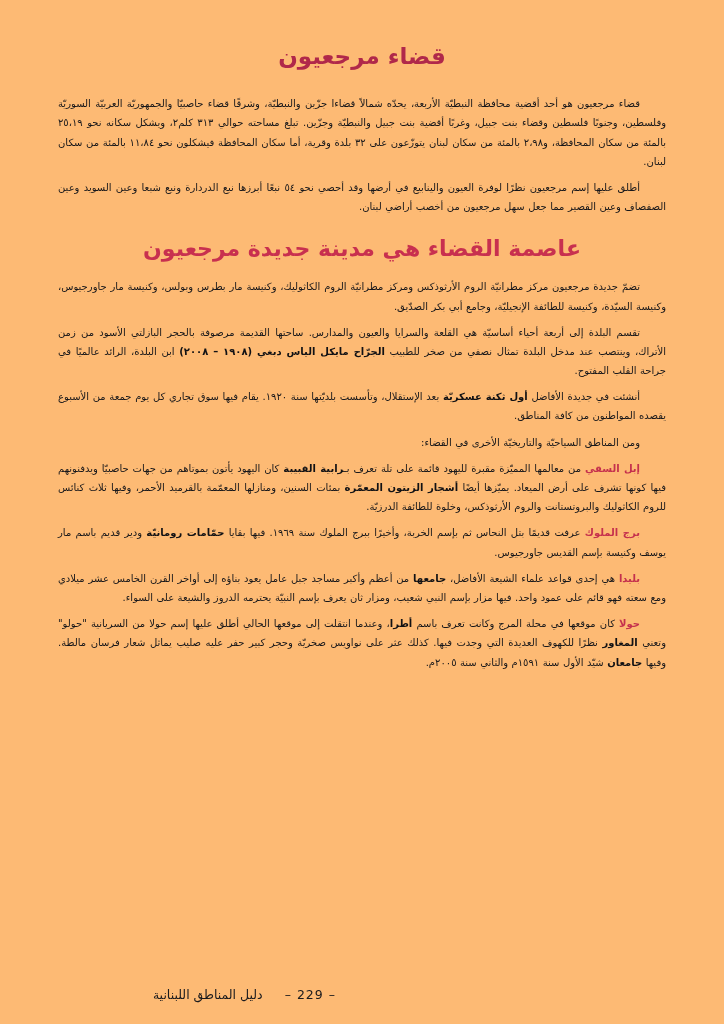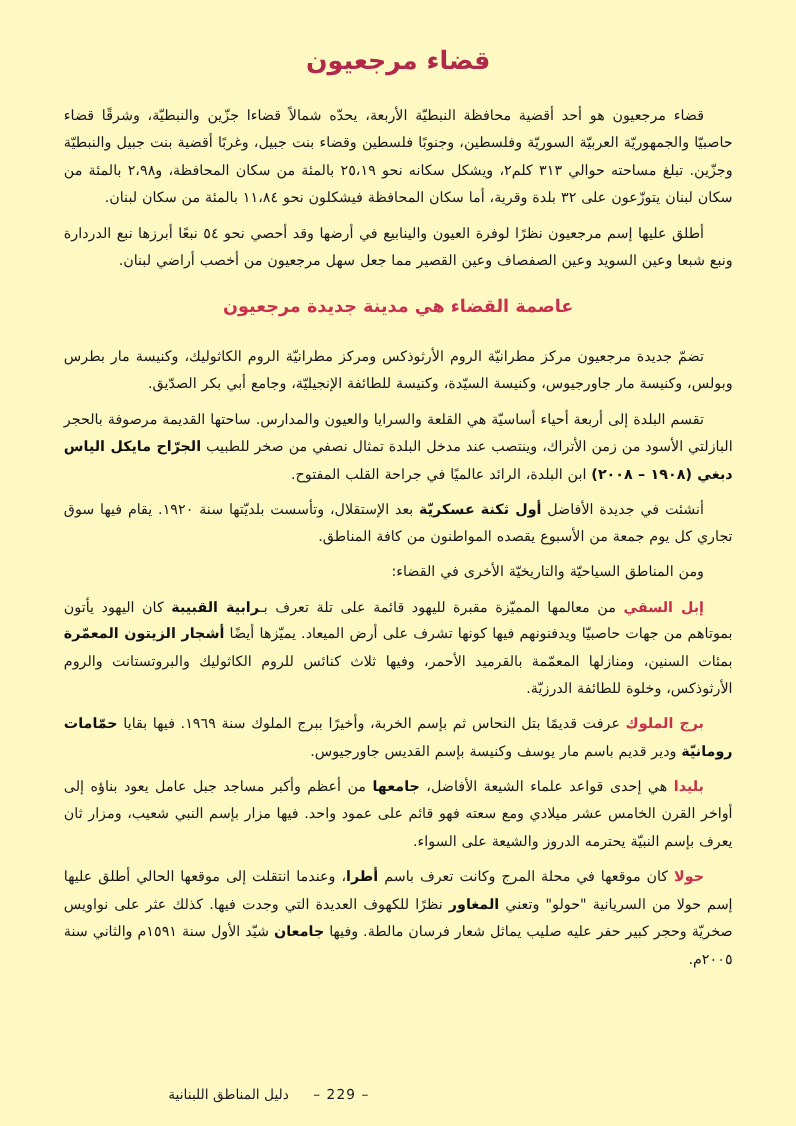--- a/index.html
+++ b/index.html
@@ -5,21 +5,21 @@
   html, body {
     margin: 0;
     padding: 0;
     background: #ffffff;
   }
   .page {
     position: relative;
     width: 724px;
     height: 1024px;
     margin: 0 auto;
-    background: #fef9c3;
+    background: #fdba74;
     font-family: "DejaVu Sans", "Liberation Sans", sans-serif;
     direction: rtl;
     overflow: hidden;
     box-sizing: border-box;
   }
   .content {
     position: absolute;
     top: 30px;
     right: 58px;
     left: 58px;
@@ -30,28 +30,28 @@
     color: #b0284a;
     font-size: 23px;
     font-weight: bold;
     letter-spacing: 0px;
     margin: 10px 0 22px 0;
     line-height: 1.4;
   }
   .section-heading {
     text-align: center;
     color: #c8304f;
-    font-size: 16px;
+    font-size: 22px;
     font-weight: bold;
-    margin: 16px 0 22px 0;
+    margin: 16px 0 12px 0;
     line-height: 1.5;
   }
   p.para {
     margin: 0 0 7px 0;
-    font-size: 13px;
+    font-size: 10px;
     line-height: 1.92;
     color: #17171a;
     text-align: justify;
     text-justify: inter-word;
     text-indent: 26px;
     word-spacing: 0.3px;
   }
   .lead {
     color: #c5304d;
     font-weight: bold;

